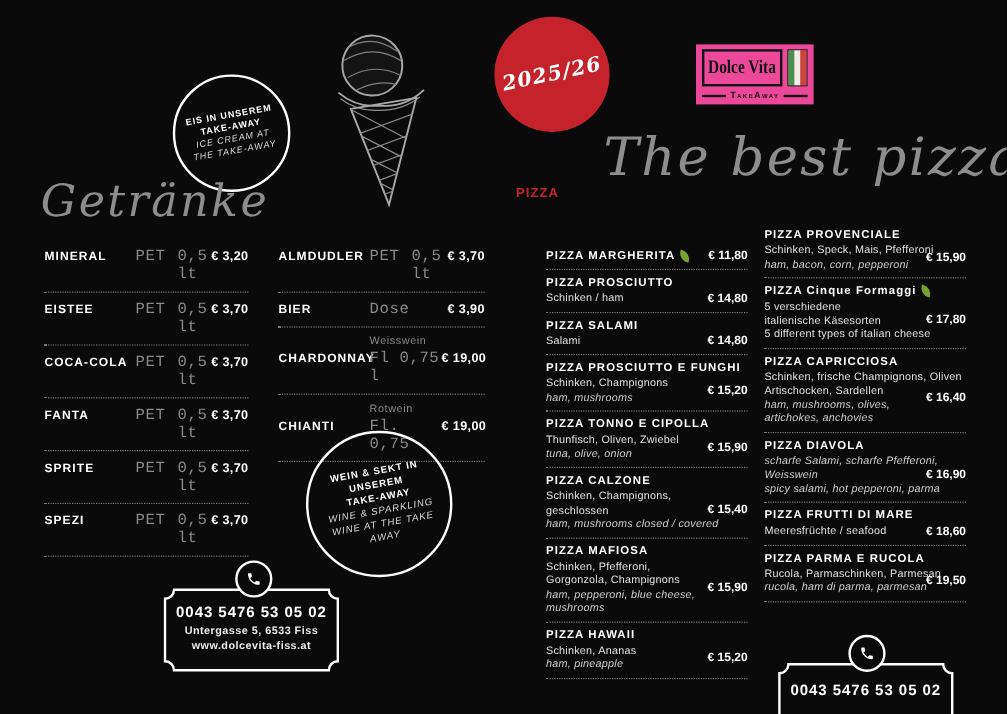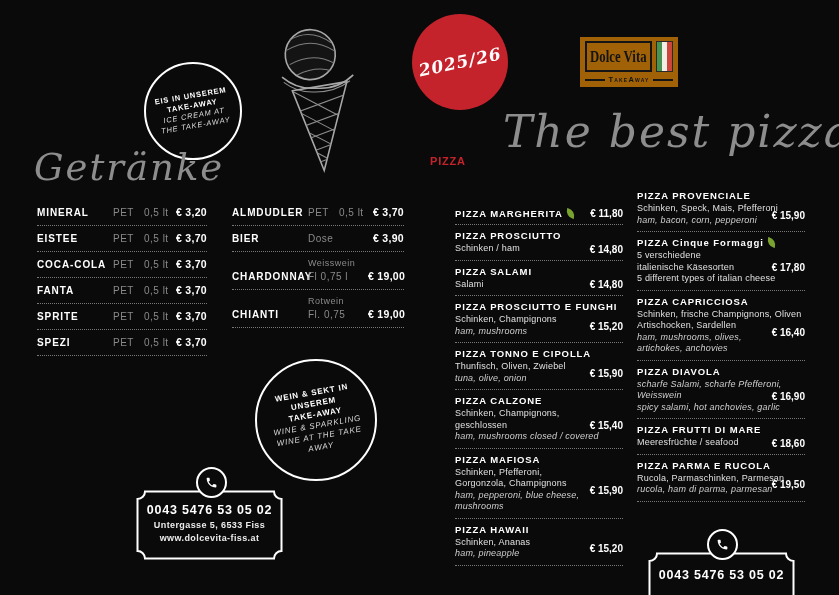--- a/index.html
+++ b/index.html
@@ -21,41 +21,41 @@
   #ice-badge{left:144px;top:62px;width:94px;height:94px;}
   #wine-badge{left:255px;top:359px;width:118px;height:118px;}
   #wine-badge .b-bold div,#wine-badge .b-em div{font-size:8px;line-height:11px;}
 
   #season-badge{position:absolute;left:412px;top:14px;width:96px;height:96px;border-radius:50%;
                 background:#c5232b;display:flex;align-items:center;justify-content:center;}
   #season-badge span{font-family:"DejaVu Serif",serif;font-style:italic;font-weight:bold;color:#fff;
                      font-size:17px;letter-spacing:1px;transform:rotate(-12deg);display:inline-block;}
 
   
-  #logo{position:absolute;left:580px;top:37px;width:98px;height:50px;background:#a16207;
+  #logo{position:absolute;left:580px;top:37px;width:98px;height:50px;background:#ec4899;
         box-sizing:border-box;padding:4px 5px 3px;display:flex;flex-direction:column;}
   #logo-top{display:flex;gap:4px;flex:1;min-height:0;}
   #logo-name-box{flex:1;border:2px solid #151515;display:flex;align-items:center;justify-content:center;overflow:hidden;}
   #logo-name{font-family:"Liberation Serif",serif;font-weight:bold;color:#141414;font-size:16px;
              white-space:nowrap;transform:scaleX(.8);display:inline-block;}
   #logo-flag{width:17px;display:flex;border:1px solid #2a2a2a;box-sizing:border-box;}
   .flag-g{flex:1;background:#48934f;}.flag-w{flex:1;background:#f1efe6;}.flag-r{flex:1;background:#cc463c;}
   #logo-sub{display:flex;align-items:center;gap:3px;margin-top:3px;color:#141414;font-weight:bold;
             font-size:7.5px;letter-spacing:1.2px;font-variant:small-caps;}
   #logo-sub::before,#logo-sub::after{content:"";height:2px;background:#141414;flex:1;}
 
   
   .drinks-col{position:absolute;width:170px;}
   #drinks1{left:37px;top:200px;}
   #drinks2{left:232px;top:200px;width:172px;}
   .drink-row{border-bottom:1px dotted #787878;padding:6px 0 7px;}
   .drink-top{margin-left:76px;color:#8a8a8a;font-size:9px;letter-spacing:.5px;margin-bottom:2px;}
   .drink-main{display:flex;align-items:baseline;}
   .drink-name{font-weight:bold;font-size:10px;letter-spacing:.9px;width:76px;white-space:nowrap;flex:none;}
-  .drink-info{color:#8a8a8a;font-size:10px;letter-spacing:.5px;display:flex;gap:10px;width:60px;flex:none;}
+  .drink-info{color:#8a8a8a;font-size:13px;letter-spacing:.5px;display:flex;gap:10px;width:60px;flex:none;font-family:Liberation Mono, monospace;}
   .drink-price{font-weight:bold;font-size:10.5px;letter-spacing:.3px;margin-left:auto;white-space:nowrap;}
 
   
   .pizza-col{position:absolute;width:168px;}
   #pizzas1{left:455px;top:203px;}
   #pizzas2{left:637px;top:185px;}
   .pz{border-bottom:1px dotted #787878;padding:5px 0;}
   .pz-head{display:flex;align-items:center;gap:3px;}
   .pz-title{font-weight:bold;font-size:9.5px;letter-spacing:.9px;white-space:nowrap;}
   .pz-body{display:flex;align-items:center;position:relative;margin-top:2px;}
@@ -452,21 +452,21 @@
 
       <div class="pz">
         <div class="pz-head">
           <span class="pz-title">PIZZA DIAVOLA</span>
 
         </div>
         <div class="pz-body">
           <div class="pz-lines">
             <div class="pz-line em">scharfe Salami, scharfe Pfefferoni,</div>
             <div class="pz-line em">Weisswein</div>
-            <div class="pz-line em">spicy salami, hot anchovies, garlic</div>
+            <div class="pz-line em">spicy salami, hot pepperoni, parma</div>
           </div>
           <span class="pz-price">€ 16,90</span>
         </div>
       </div>
 
       <div class="pz">
         <div class="pz-head">
           <span class="pz-title">PIZZA FRUTTI DI MARE</span>
 
         </div>

